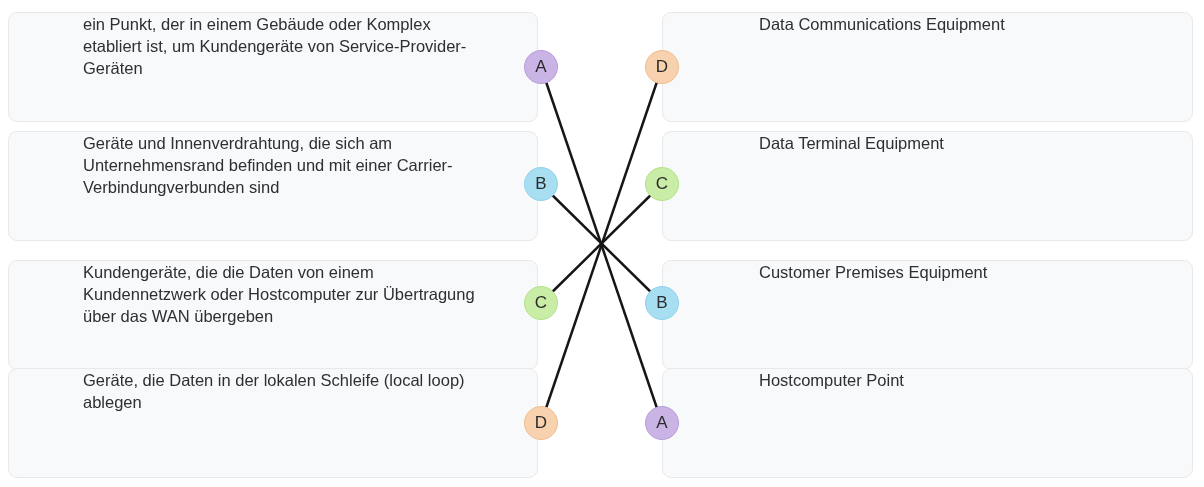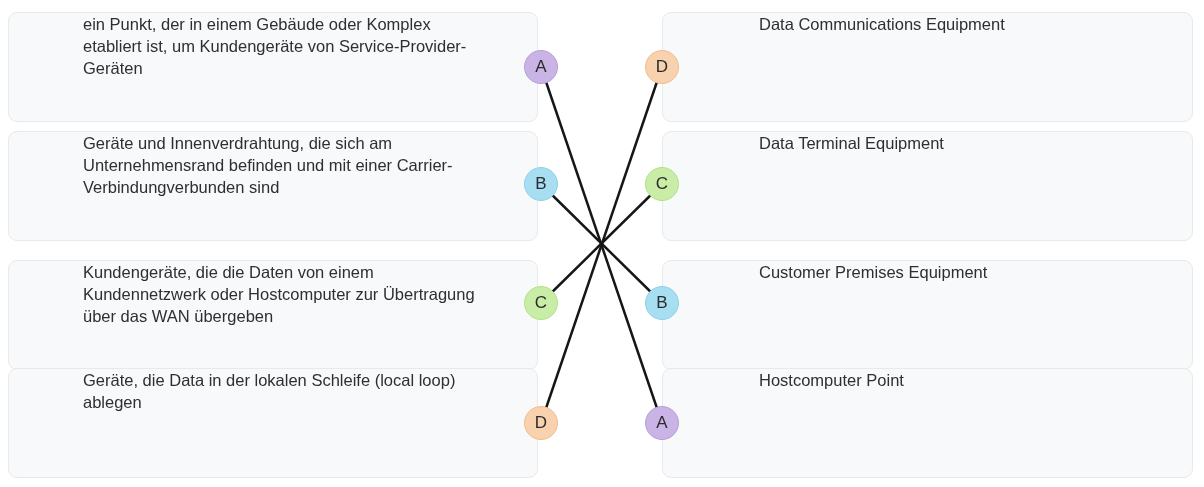--- a/index.html
+++ b/index.html
@@ -65,21 +65,21 @@
 <div class="card left row-0">
   <div class="card-text">ein Punkt, der in einem Gebäude oder Komplex etabliert ist, um Kundengeräte von Service-Provider-Geräten</div>
 </div>
 <div class="card left row-1">
   <div class="card-text">Geräte und Innenverdrahtung, die sich am Unternehmensrand befinden und mit einer Carrier-Verbindungverbunden sind</div>
 </div>
 <div class="card left row-2">
   <div class="card-text">Kundengeräte, die die Daten von einem Kundennetzwerk oder Hostcomputer zur Übertragung über das WAN übergeben</div>
 </div>
 <div class="card left row-3">
-  <div class="card-text">Geräte, die Data in der lokalen Schleife (local loop) ablegen</div>
+  <div class="card-text">Geräte, die Daten in der lokalen Schleife (local loop) ablegen</div>
 </div>
 
 <div class="card right row-0">
   <div class="card-text">Data Communications Equipment</div>
 </div>
 <div class="card right row-1">
   <div class="card-text">Data Terminal Equipment</div>
 </div>
 <div class="card right row-2">
   <div class="card-text">Customer Premises Equipment</div>

